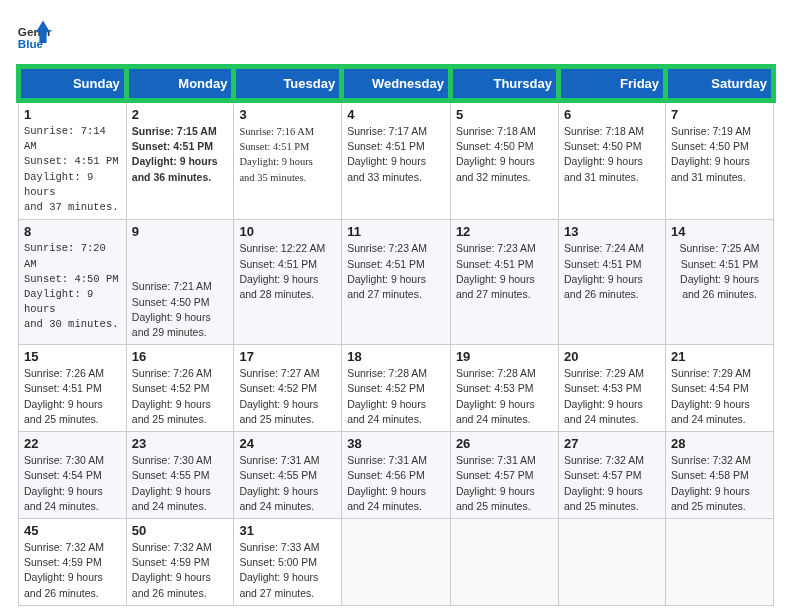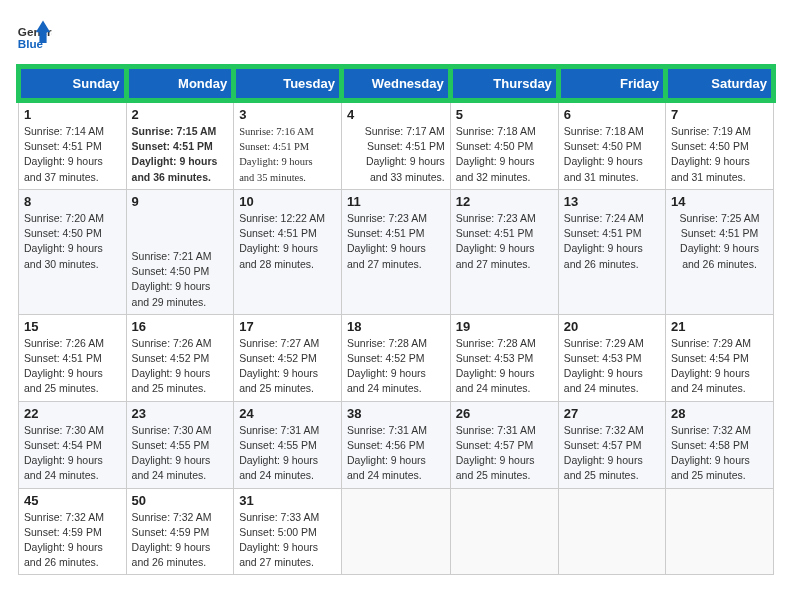--- a/index.html
+++ b/index.html
@@ -104,42 +104,42 @@
         <th>Wednesday</th>
         <th>Thursday</th>
         <th>Friday</th>
         <th>Saturday</th>
       </tr>
   </thead>
   <tbody id="calendar-body">
   <tr>
         <td>
           <span class="day-num">1</span>
-          <div class="day-info" style="white-space: pre-line;">Sunrise: 7:14 AM
+          <div class="day-info" style="white-space: pre-line; font-family: Liberation Mono, monospace;">Sunrise: 7:14 AM
 Sunset: 4:51 PM
 Daylight: 9 hours
 and 37 minutes.</div>
         </td>
         <td>
           <span class="day-num">2</span>
           <div class="day-info" style="white-space: pre-line; font-weight: bold;">Sunrise: 7:15 AM
 Sunset: 4:51 PM
 Daylight: 9 hours
 and 36 minutes.</div>
         </td>
         <td>
           <span class="day-num">3</span>
           <div class="day-info" style="white-space: pre-line; font-family: Liberation Serif, serif;">Sunrise: 7:16 AM
 Sunset: 4:51 PM
 Daylight: 9 hours
 and 35 minutes.</div>
         </td>
         <td>
           <span class="day-num">4</span>
-          <div class="day-info" style="white-space: pre-line; text-align: right;">Sunrise: 7:17 AM
+          <div class="day-info" style="white-space: pre-line;">Sunrise: 7:17 AM
 Sunset: 4:51 PM
 Daylight: 9 hours
 and 33 minutes.</div>
         </td>
         <td>
           <span class="day-num">5</span>
           <div class="day-info" style="white-space: pre-line;">Sunrise: 7:18 AM
 Sunset: 4:50 PM
 Daylight: 9 hours
 and 32 minutes.</div>
@@ -155,21 +155,21 @@
           <span class="day-num">7</span>
           <div class="day-info" style="white-space: pre-line;">Sunrise: 7:19 AM
 Sunset: 4:50 PM
 Daylight: 9 hours
 and 31 minutes.</div>
         </td>
       </tr>
       <tr>
         <td>
           <span class="day-num">8</span>
-          <div class="day-info" style="white-space: pre-line;">Sunrise: 7:20 AM
+          <div class="day-info" style="white-space: pre-line; font-family: Liberation Mono, monospace;">Sunrise: 7:20 AM
 Sunset: 4:50 PM
 Daylight: 9 hours
 and 30 minutes.</div>
         </td>
         <td>
           <span class="day-num">9</span>
           <div class="day-info" style="white-space: pre-line; margin-top: 40px;">Sunrise: 7:21 AM
 Sunset: 4:50 PM
 Daylight: 9 hours
 and 29 minutes.</div>

